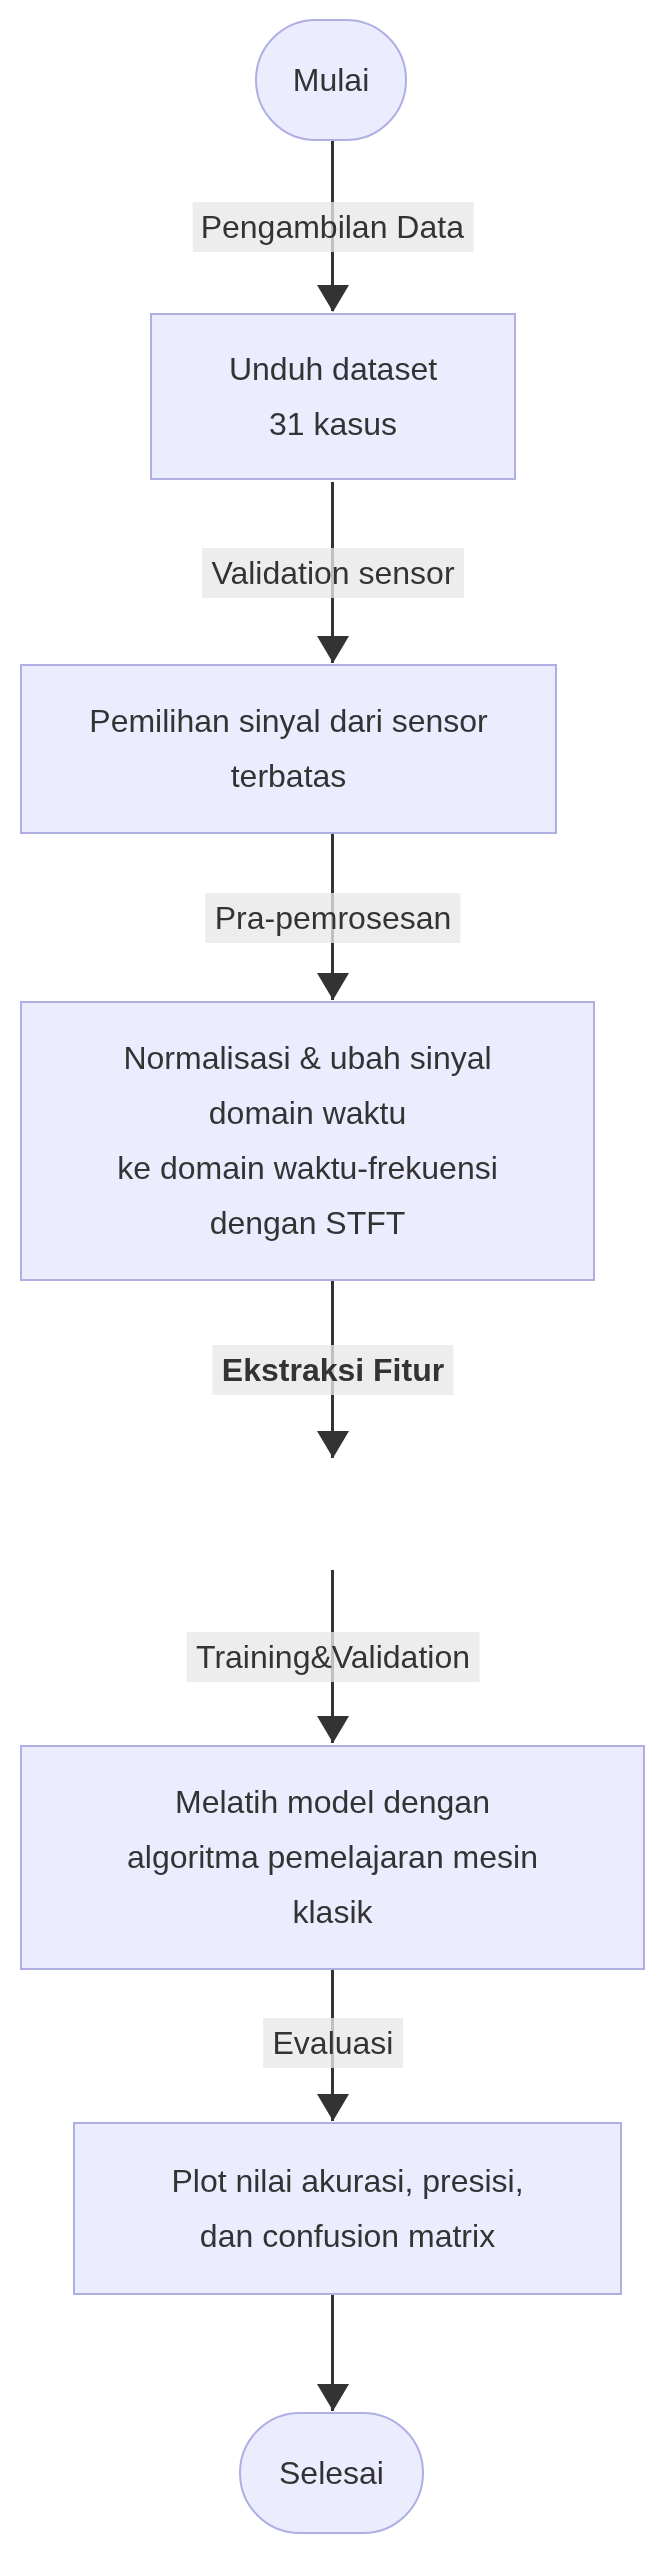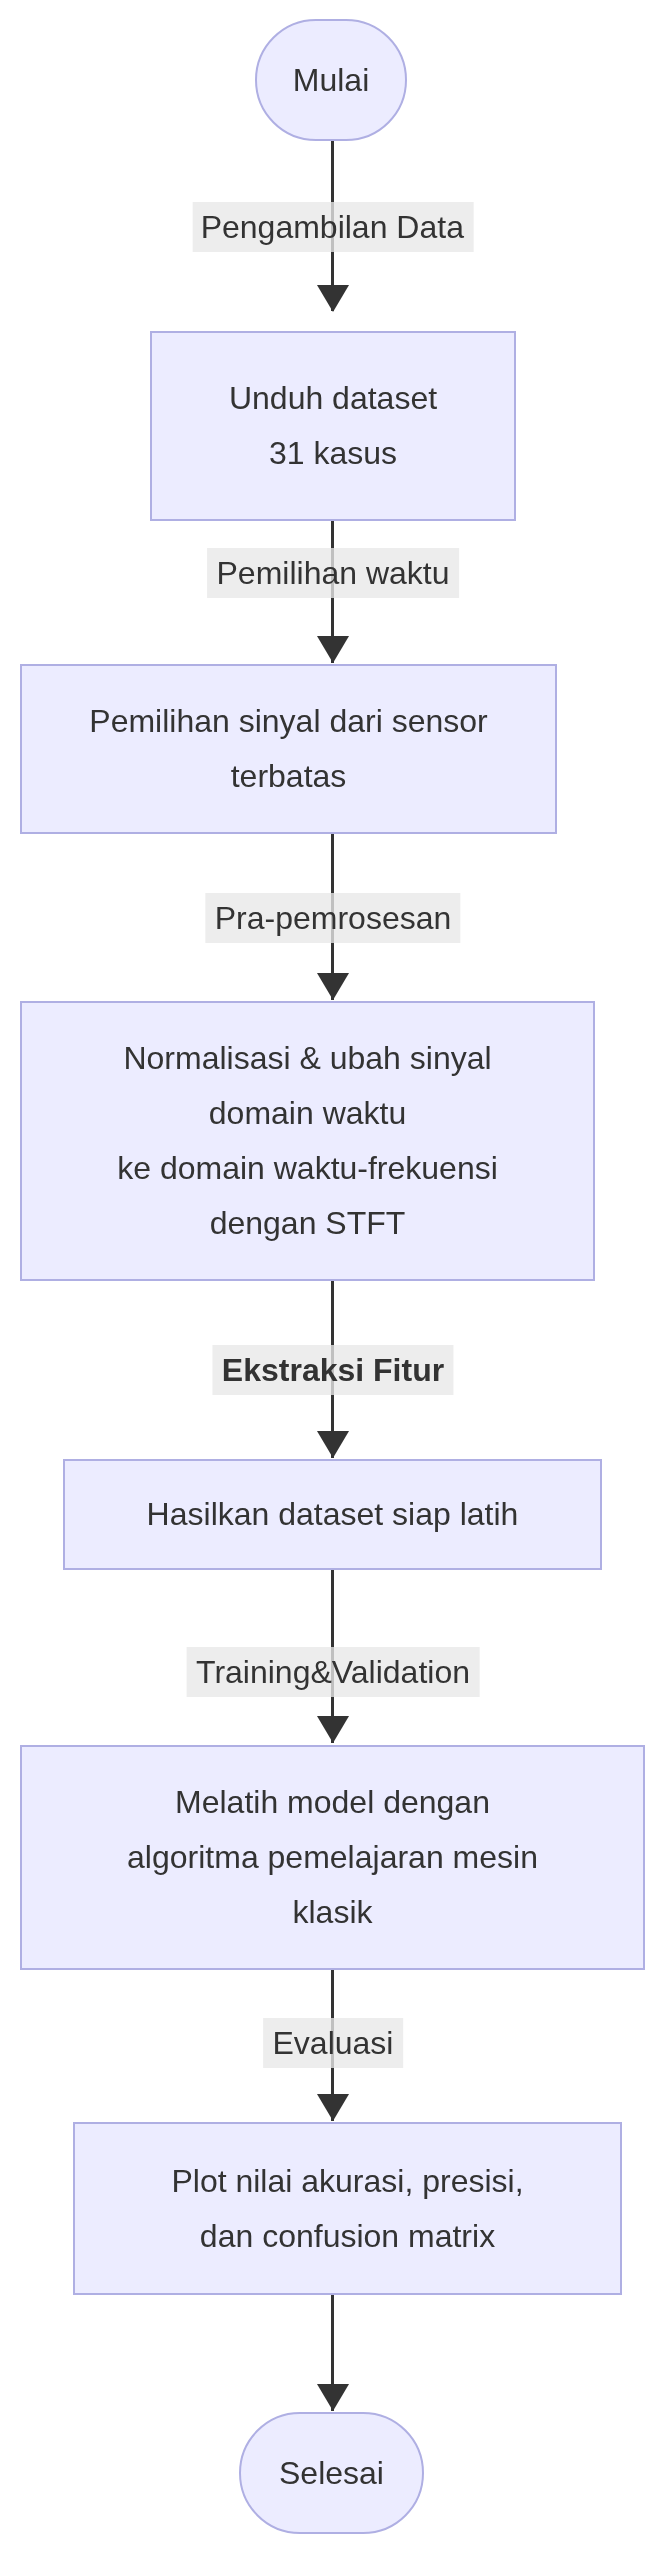--- a/index.html
+++ b/index.html
@@ -79,40 +79,39 @@
 
   <div class="arrowhead" style="top:285px;"></div>
   <div class="arrowhead" style="top:636px;"></div>
   <div class="arrowhead" style="top:973px;"></div>
   <div class="arrowhead" style="top:1431px;"></div>
   <div class="arrowhead" style="top:1716px;"></div>
   <div class="arrowhead" style="top:2094px;"></div>
   <div class="arrowhead" style="top:2384px;"></div>
 
   <div class="edge-label" style="top:227px;padding-left:8px;">Pengambilan Data</div>
-  <div class="edge-label" style="top:573px;">Pemilihan waktu</div>
+  <div class="edge-label" style="top:573px;">Validation sensor</div>
   <div class="edge-label" style="top:918px;">Pra-pemrosesan</div>
   <div class="edge-label" style="top:1370px;font-weight:bold;">Ekstraksi Fitur</div>
-  <div class="edge-label" style="top:1657px;margin-top:15px;">Training&amp;Validation</div>
+  <div class="edge-label" style="top:1657px;">Training&amp;Validation</div>
   <div class="edge-label" style="top:2043px;">Evaluasi</div>
 
   <div class="node stadium" style="left:255px; top:19px;   width:152px; height:122px;">Mulai</div>
 
-  <div class="node" style="left:150px; top:331px;  width:366px; height:190px;">Unduh dataset
+  <div class="node" style="left:150px; top:313px;  width:366px; height:167px;">Unduh dataset
 31 kasus</div>
 
   <div class="node" style="left:20px;  top:664px;  width:537px; height:170px;">Pemilihan sinyal dari sensor
 terbatas</div>
 
   <div class="node" style="left:20px;  top:1001px; width:575px; height:280px;">Normalisasi &amp; ubah sinyal
 domain waktu
 ke domain waktu-frekuensi
 dengan STFT</div>
 
-  <div class="node" style="left:63px;  top:1459px; width:539px; height:111px;">Hasilkan dataset siap latih</div>
 
   <div class="node" style="left:20px;  top:1745px; width:625px; height:225px;">Melatih model dengan
 algoritma pemelajaran mesin
 klasik</div>
 
   <div class="node" style="left:73px; top:2122px; width:549px; height:173px;">Plot nilai akurasi, presisi,
 dan confusion matrix</div>
 
   <div class="node stadium" style="left:239px; top:2412px; width:185px; height:122px;">Selesai</div>
 

